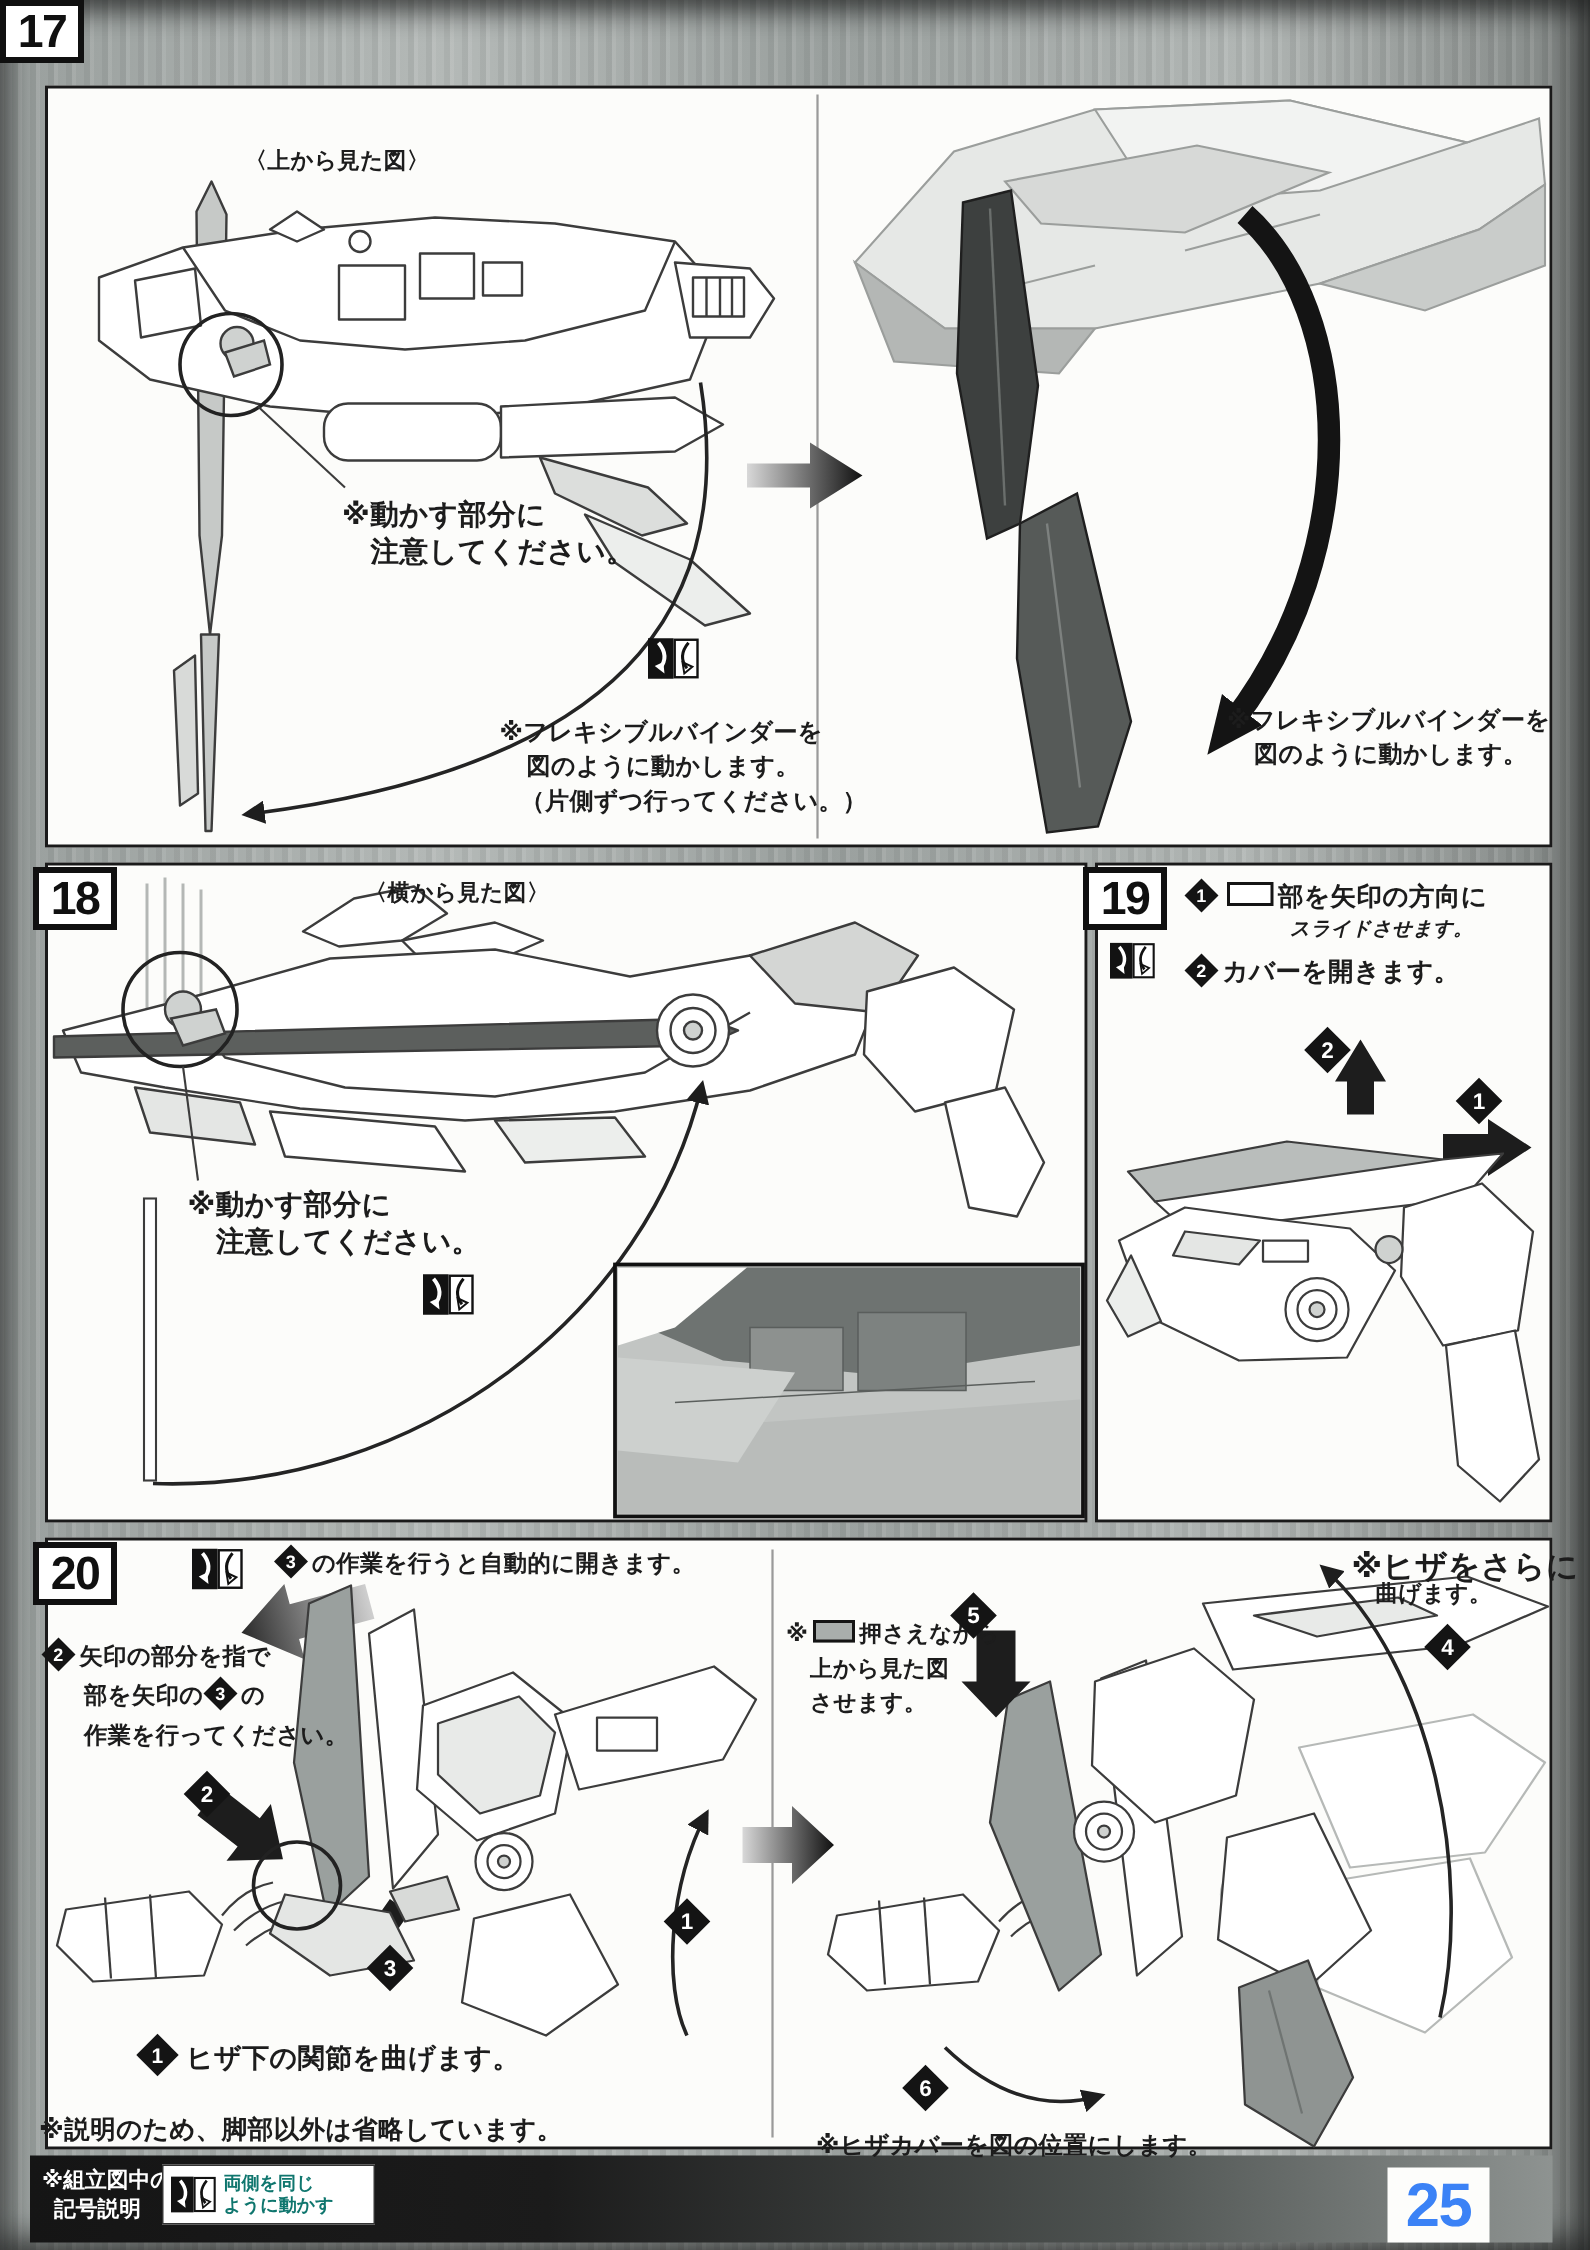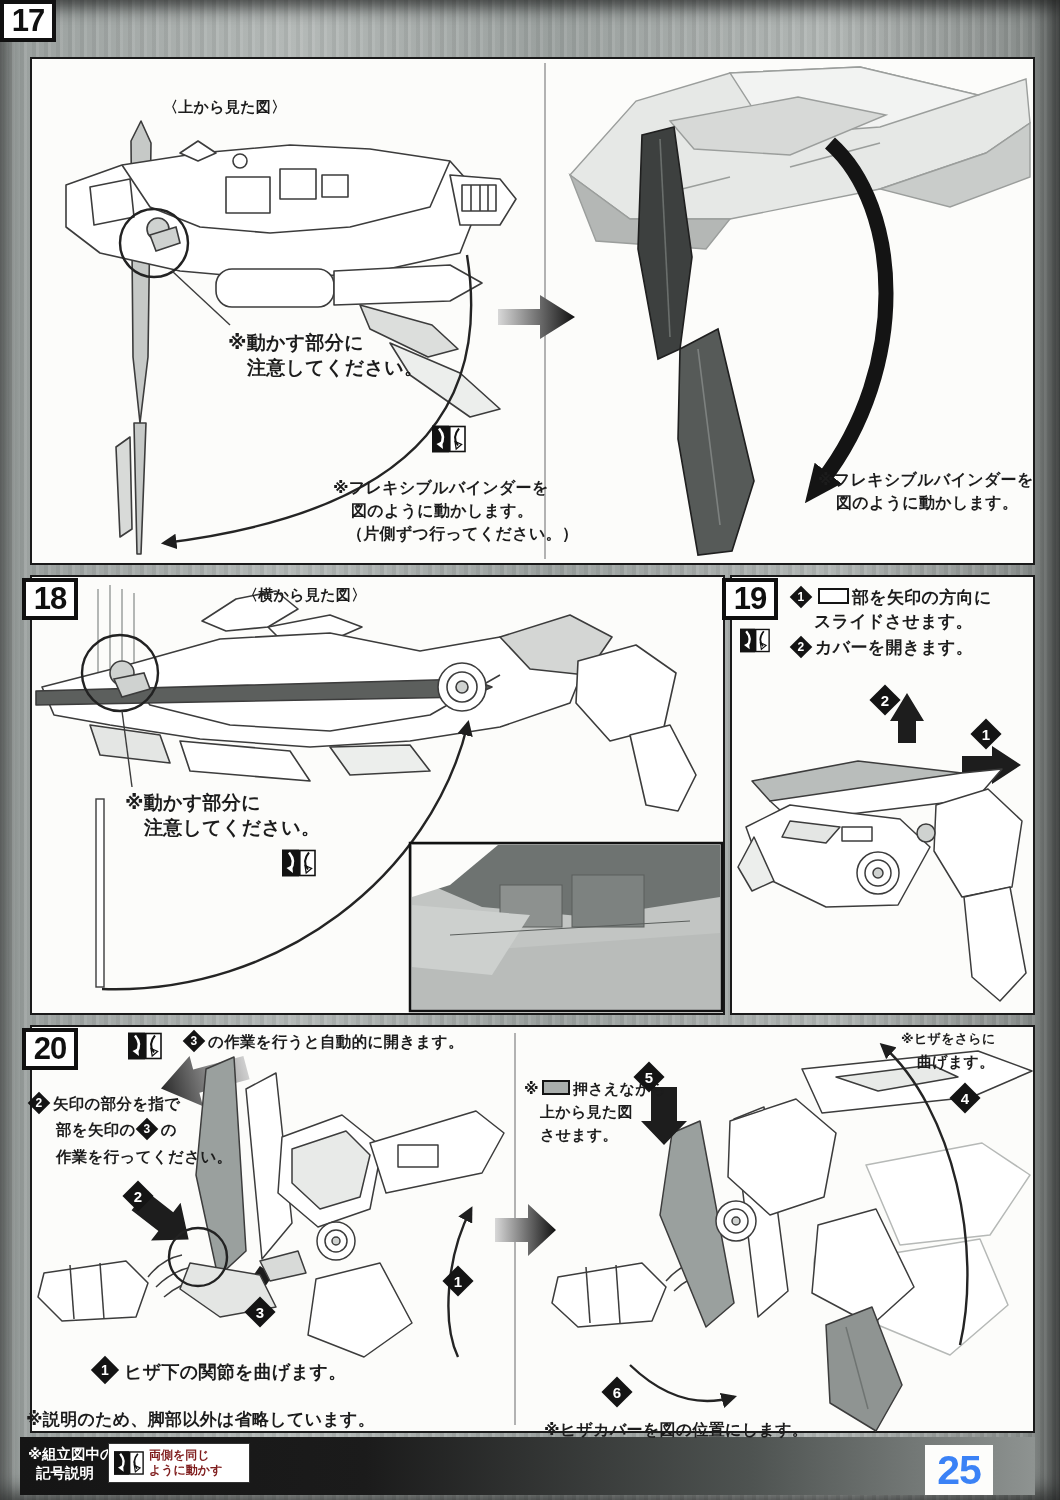--- a/index.html
+++ b/index.html
@@ -27,21 +27,21 @@
   .dia-abs>b{position:absolute;inset:0;display:flex;align-items:center;justify-content:center;transform:rotate(-45deg);color:#fff;font-size:15px;font-weight:bold;}
   .obox{display:inline-block;width:27px;height:12px;border:2.5px solid #141414;background:#fff;vertical-align:-1px;margin:0 3px;}
   .gbox{display:inline-block;width:24px;height:11px;border:2px solid #141414;background:#a9aeac;vertical-align:-1px;margin:0 3px;}
   .bsicon{position:absolute;z-index:6;}
   .legendbar{
     position:absolute;left:20px;top:1437px;width:1015px;height:58px;z-index:3;
     background:linear-gradient(90deg,#151515 0,#1b1b1b 34%,#4e5351 72%,#8e9391 100%);
   }
   .legendtxt{position:absolute;left:8px;top:8px;color:#fff;font-weight:bold;font-size:14.5px;line-height:19px;white-space:nowrap;}
   .legendbox{position:absolute;left:88px;top:6px;width:142px;height:40px;background:#fff;border:1px solid #333;display:flex;align-items:center;box-sizing:border-box;padding-left:5px;}
-  .legendbox .lbl{font-size:12px;font-weight:bold;color:#7f1d1d;line-height:15px;margin-left:5px;white-space:nowrap;}
+  .legendbox .lbl{font-size:12px;font-weight:bold;color:#0f766e;line-height:15px;margin-left:5px;white-space:nowrap;}
   .pagenum{
     position:absolute;left:925px;top:1445px;width:68px;height:50px;background:#fdfdfb;z-index:7;
     display:flex;align-items:center;justify-content:center;
     font-size:41px;font-weight:bold;color:#3b82f6;letter-spacing:-1px;
   }
 </style>
 </head>
 <body>
 
 <div id="page">
@@ -212,21 +212,21 @@
     <rect x="17.8" y="1" width="15.2" height="25" fill="#fff" stroke="#121212" stroke-width="1.6"></rect>
     <path d="M7 3 C12 9 12 15 8 20" stroke="#fff" stroke-width="2.6" fill="none"></path>
     <polygon points="4.5,18.5 11,23.5 10.2,15.8" fill="#fff"></polygon>
     <path d="M27 3 C22 9 22 15 26 20" stroke="#121212" stroke-width="2" fill="none"></path>
     <polygon points="23,16 24.2,23.5 29.6,19" fill="none" stroke="#121212" stroke-width="1.3"></polygon>
   </svg>
 
   <div class="j" style="left:790px;top:586px;font-size:17px;">
     <span class="dia"><b>1</b></span><span class="obox"></span><span>部を矢印の方向に</span>
   </div>
-  <div class="j" style="left:814px;top:610px;font-size:17px;"><span>スライドさせます。</span></div>
+  <div class="j" style="left:860px;top:610px;font-size:13px;font-style:italic;"><span>スライドさせます。</span></div>
   <div class="j" style="left:790px;top:636px;font-size:17px;">
     <span class="dia"><b>2</b></span><span>カバーを開きます。</span>
   </div>
 
   <svg class="art" style="left:730px;top:575px;" width="305" height="440" viewBox="0 0 305 440">
     <polygon points="177,118 194,146 186,146 186,168 168,168 168,146 160,146" fill="#1d1d1d"></polygon>
     <polygon points="232,181 262,181 262,171 291,190 262,209 262,199 232,199" fill="#1d1d1d"></polygon>
     <g stroke="#3c3c3c" stroke-width="1.5" fill="#fff" stroke-linejoin="round">
       <polygon points="22,206 128,186 232,198 150,224 40,226" fill="#b9bdbb"></polygon>
       <polygon points="40,226 232,198 272,194 246,224 62,246"></polygon>
@@ -372,21 +372,21 @@
     <span class="dia" style="width:20px;height:20px;margin:0 9px 0 3px;"><b style="font-size:14px;">1</b></span><span>ヒザ下の関節を曲げます。</span>
   </div>
   <div class="j" style="left:26px;top:1408px;font-size:17px;"><span>※説明のため、脚部以外は省略しています。</span></div>
 
   <div class="j" style="left:524px;top:1080px;font-size:15px;">
     <span>※</span><span class="gbox"></span><span>押さえながら</span>
   </div>
   <div class="j" style="left:540px;top:1103px;font-size:15px;"><span>上から見た図</span></div>
   <div class="j" style="left:540px;top:1126px;font-size:15px;"><span>させます。</span></div>
 
-  <div class="j" style="left:901px;top:1030px;font-size:13px;"><span>※ヒザをさらに</span></div>
+  <div class="j" style="left:901px;top:1030px;font-size:21px;"><span>※ヒザをさらに</span></div>
   <div class="j" style="left:917px;top:1053px;font-size:15px;"><span>曲げます。</span></div>
 
   <div class="j" style="left:544px;top:1420px;font-size:16px;z-index:8;"><span>※ヒザカバーを図の位置にします。</span></div>
 
   <div class="legendbar">
     <div class="legendtxt">
       <div>※組立図中の</div>
       <div style="margin-left:8px;">記号説明</div>
     </div>
     <div class="legendbox">

